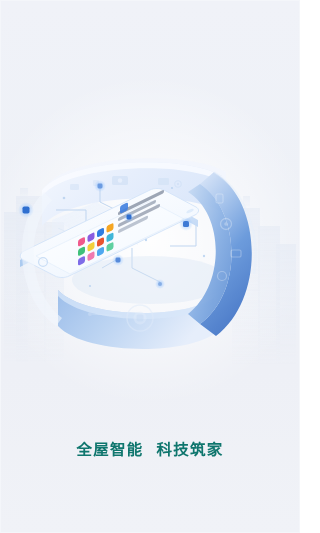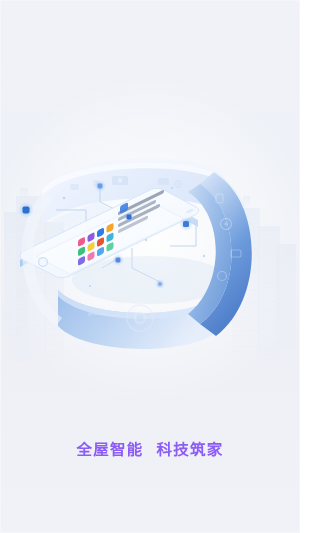--- a/index.html
+++ b/index.html
@@ -71,21 +71,21 @@
 
   
   .tagline {
     position: absolute;
     left: 0;
     right: 0;
     top: 437px;
     text-align: center;
     font-size: 15.5px;
     letter-spacing: 1.2px;
-    color: #8b5cf6;
+    color: #0f766e;
     font-weight: 700;
     white-space: pre;
     font-family: "DejaVu Sans", "Liberation Sans", sans-serif;
   }
 
   
   .frame-edge {
     position: absolute;
     inset: 0;
     border: 1px solid #f4f6fa;

